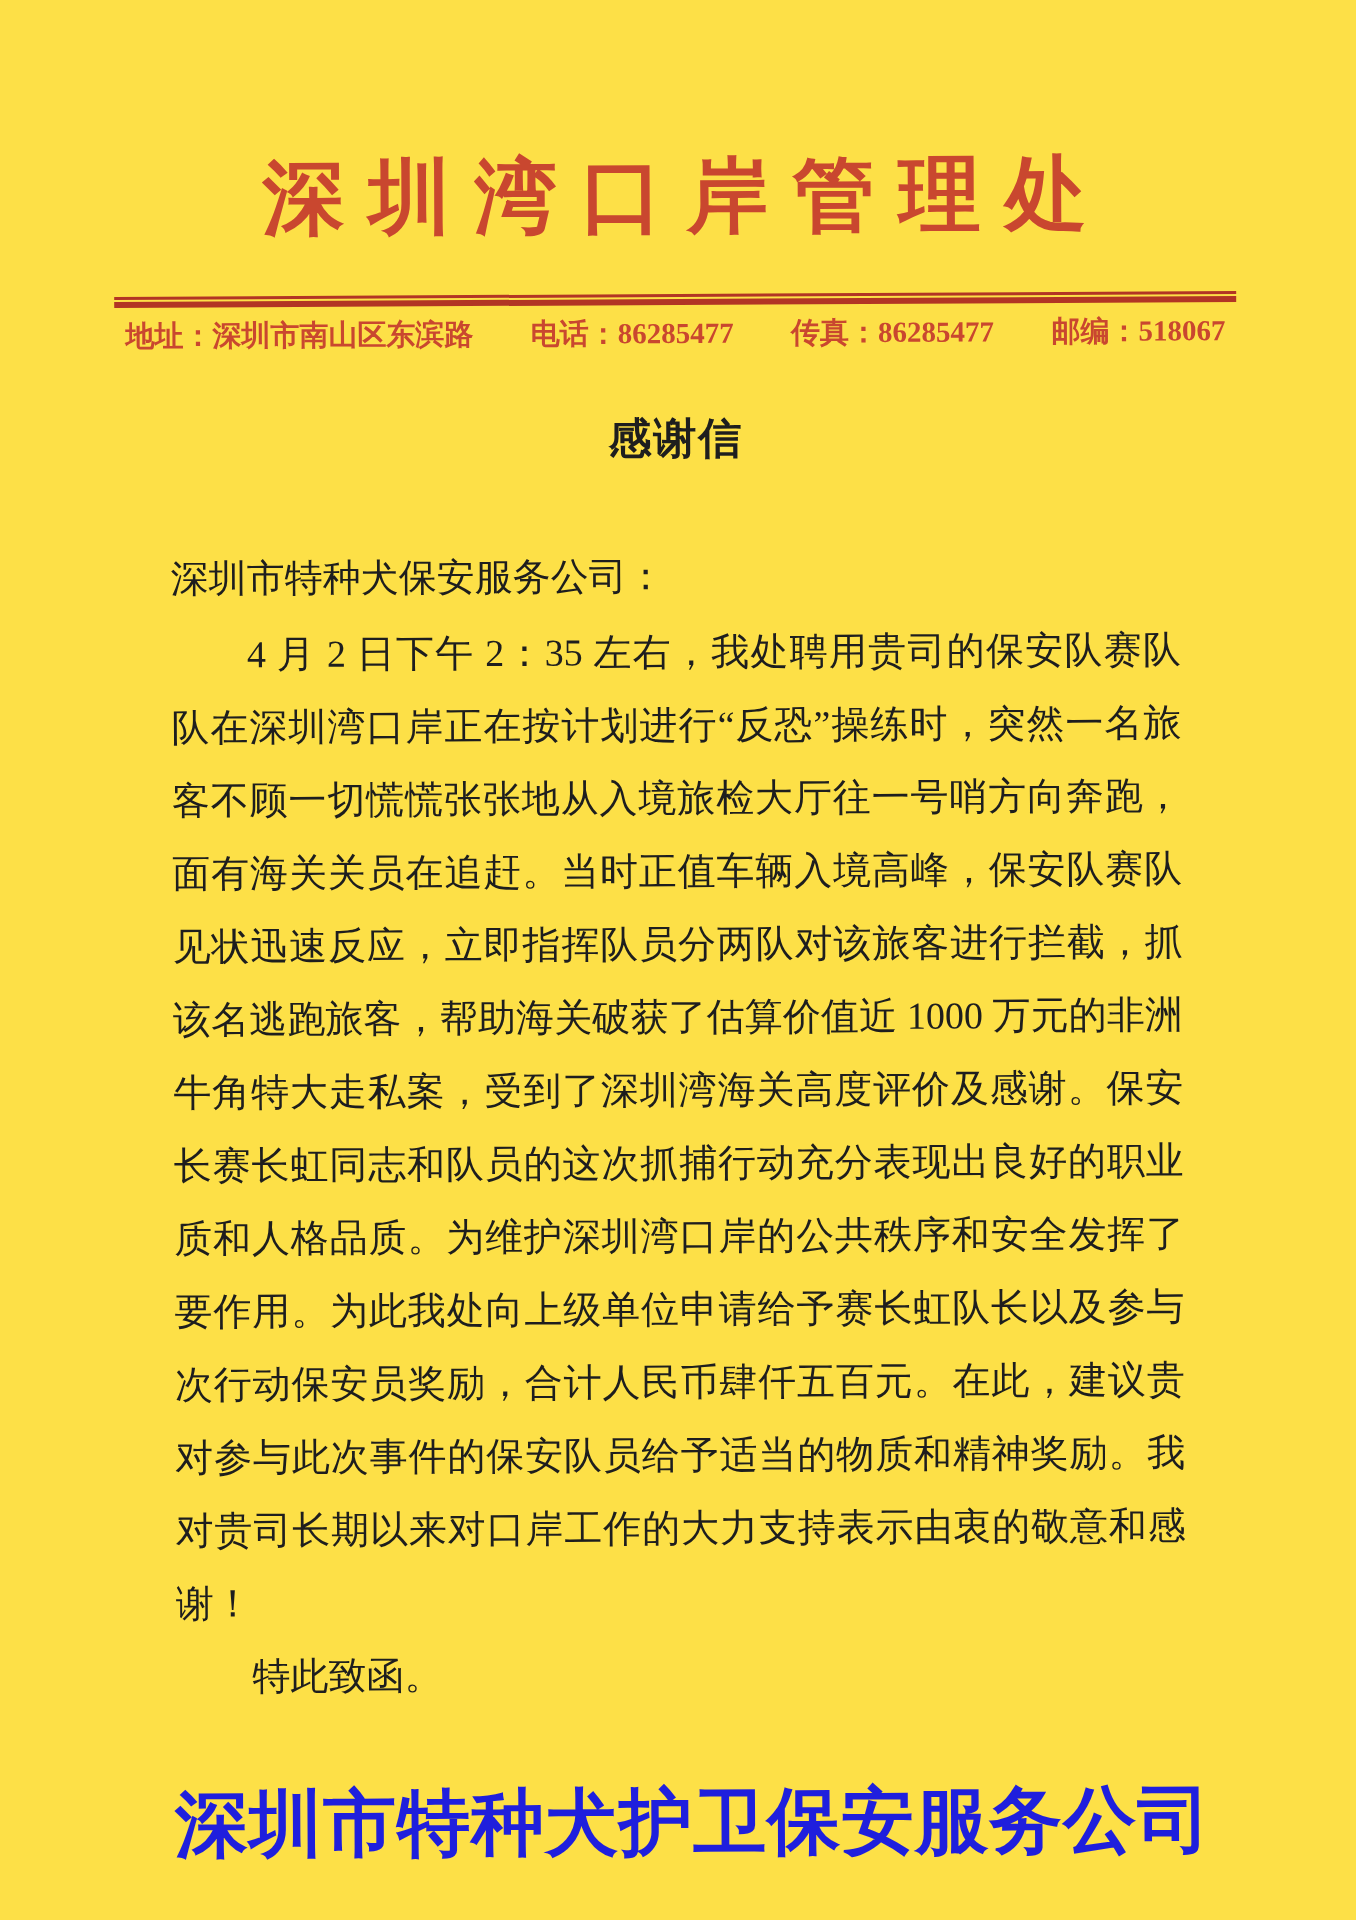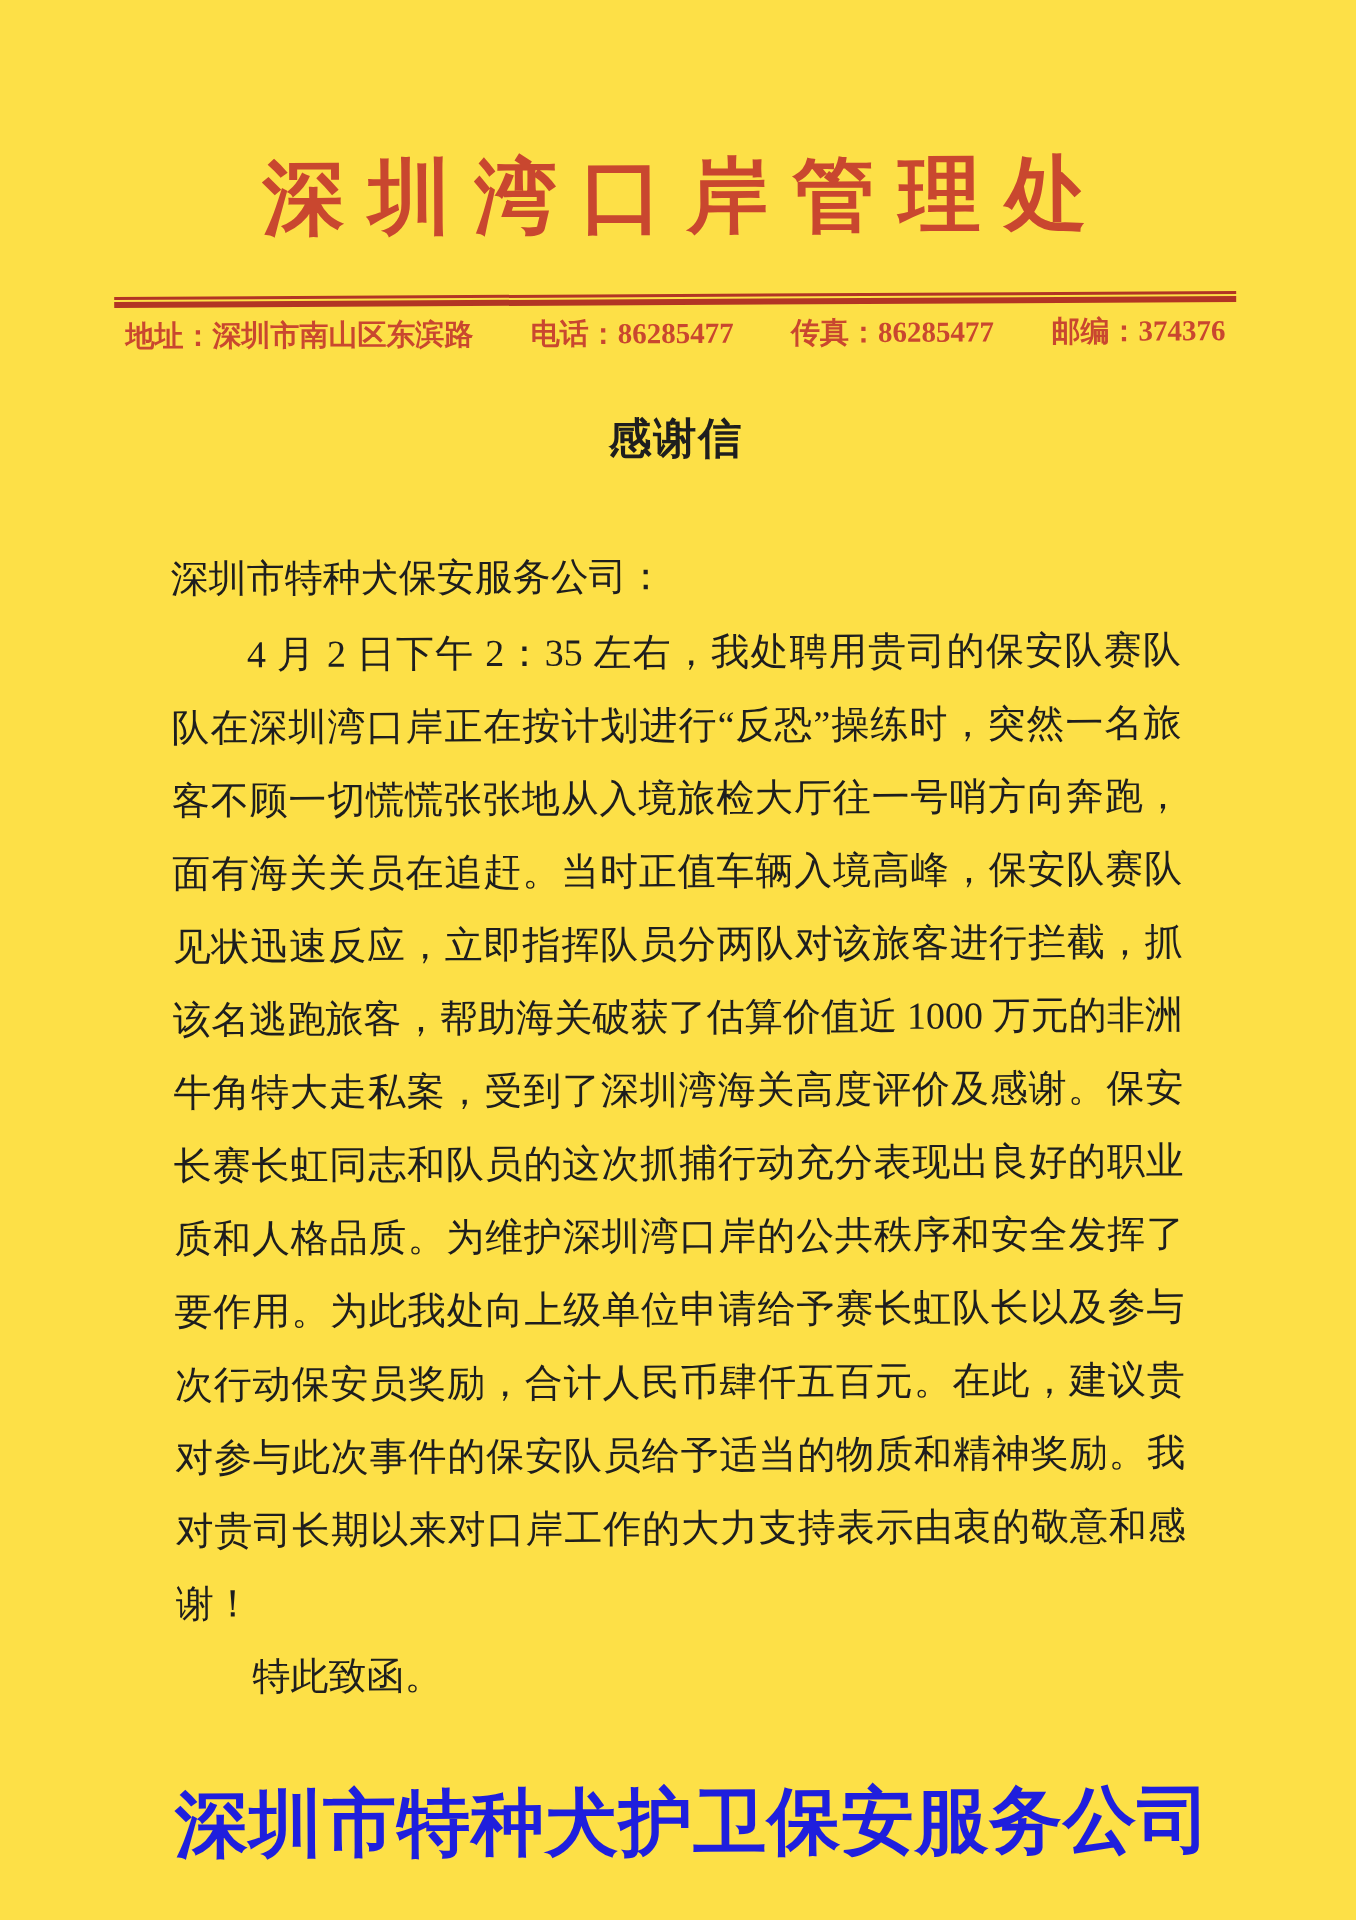--- a/index.html
+++ b/index.html
@@ -101,21 +101,21 @@
 
       <div class="rule">
         <div class="thin"></div>
         <div class="thick"></div>
       </div>
 
       <div class="contact">
         <span class="seg"><span>地址：</span><span>深圳市南山区东滨路</span></span>
         <span class="seg"><span>电话：</span><span>86285477</span></span>
         <span class="seg"><span>传真：</span><span>86285477</span></span>
-        <span class="seg"><span>邮编：</span><span>374376</span></span>
+        <span class="seg"><span>邮编：</span><span>518067</span></span>
       </div>
     </header>
 
     <main>
       <h2 class="letter-title">感谢信</h2>
 
       <p class="salutation">深圳市特种犬保安服务公司：</p>
 
       <div class="body-block">
         <div class="line first">4 月 2 日下午 2：35 左右，我处聘用贵司的保安队赛队长带</div>

